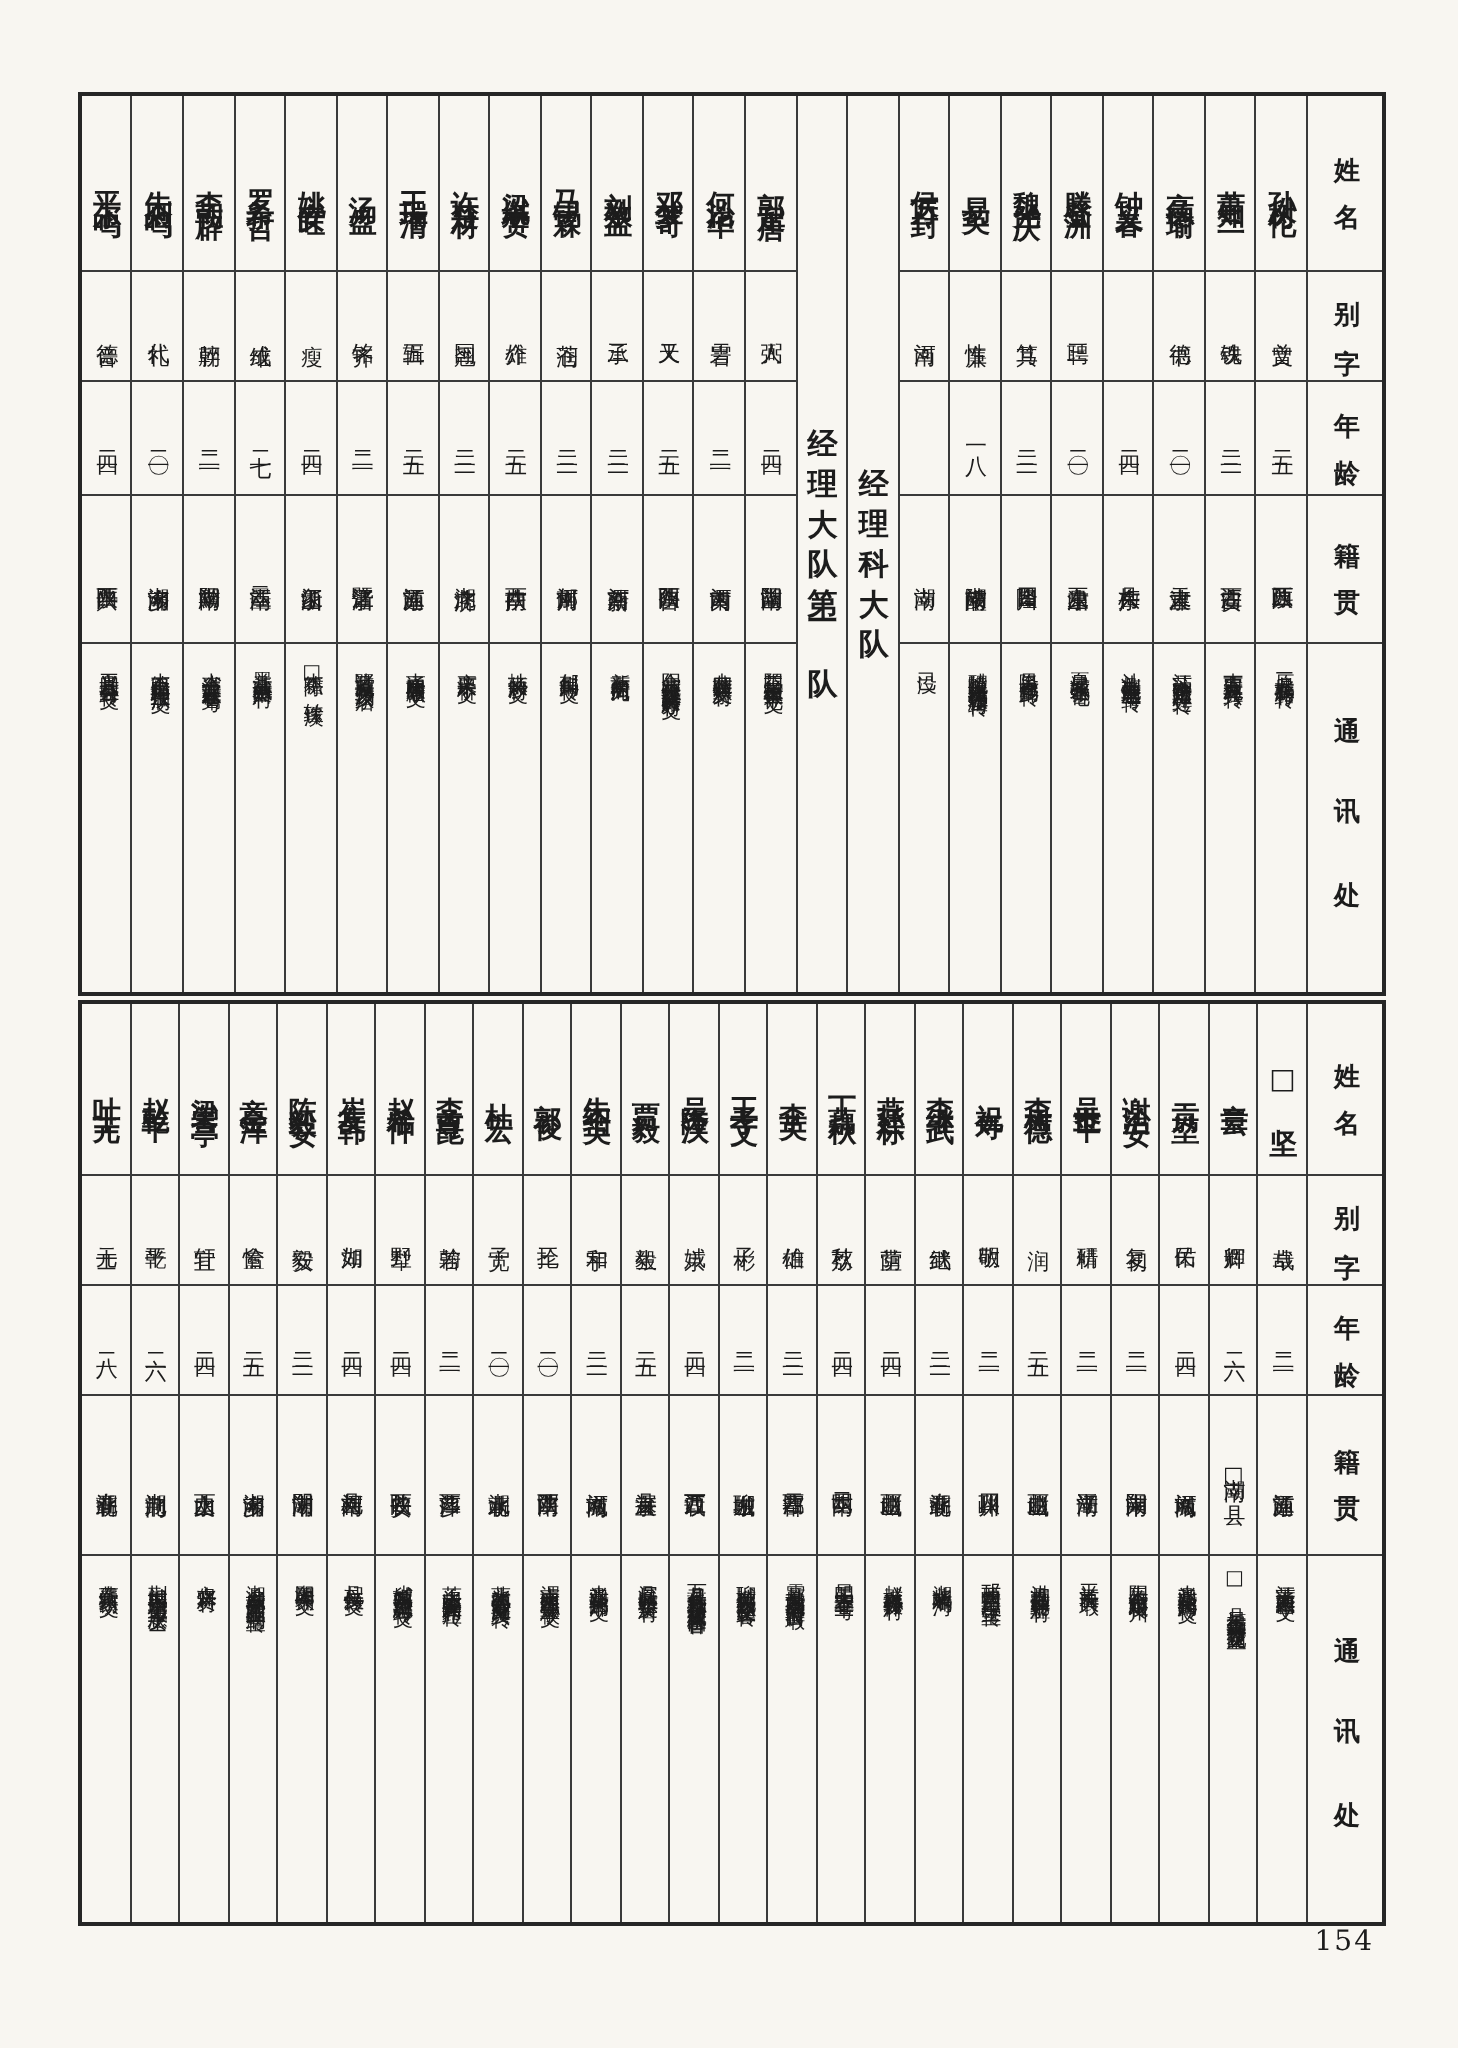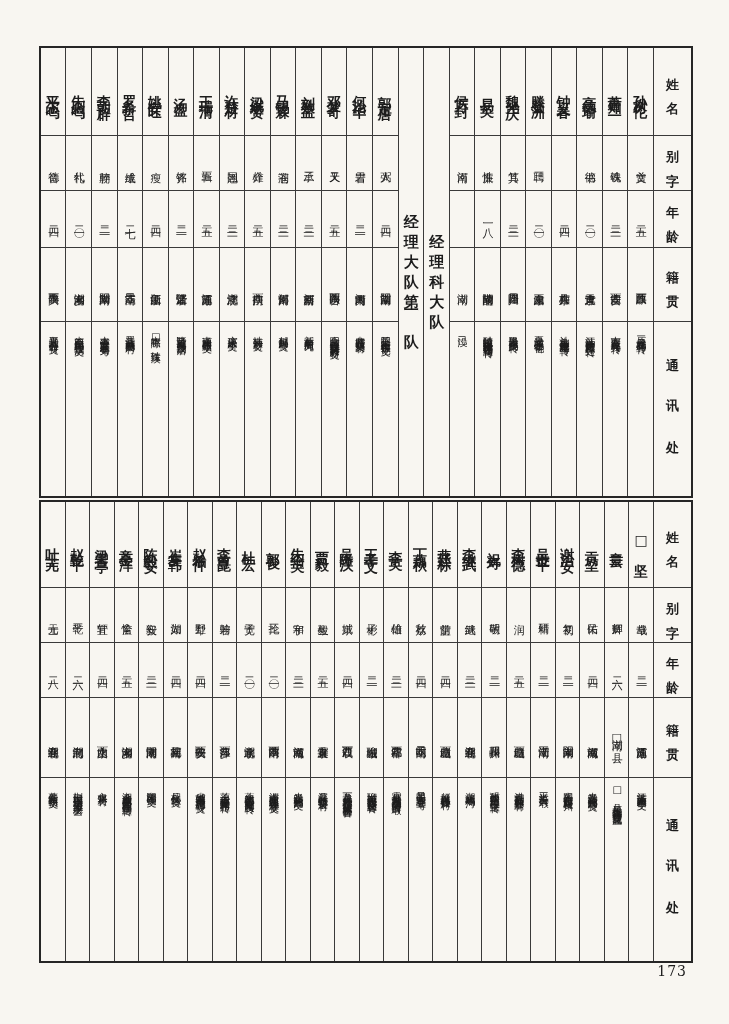--- a/index.html
+++ b/index.html
@@ -904,14 +904,14 @@
         </div>
         <div class="cell r-native b">
           <span class="vtext">湖北蕲春</span>
         </div>
         <div class="cell r-contact">
           <span class="vtext">蕲春伍家药镇交</span>
         </div>
       </div>
     </div>
 
-  <div class="page-number">173</div>
+  <div class="page-number">154</div>
 </div>
 
 </body></html>

